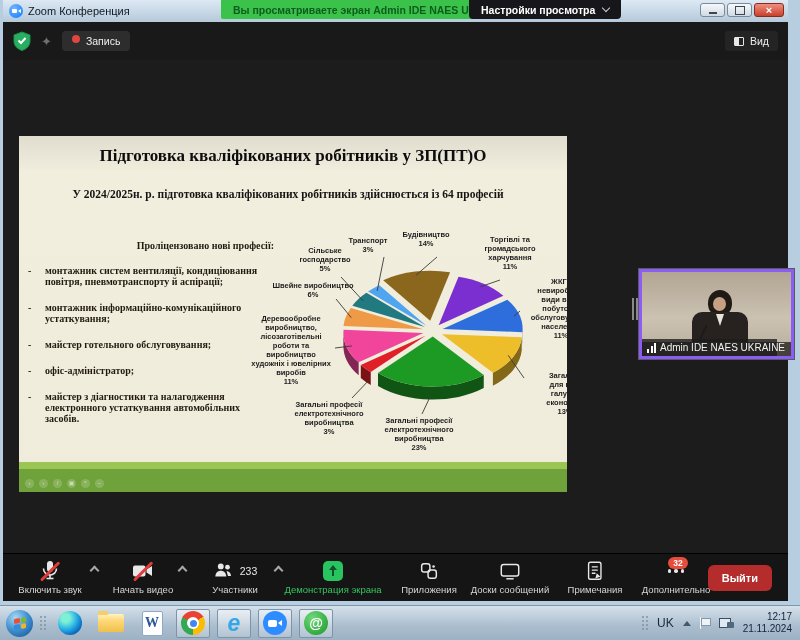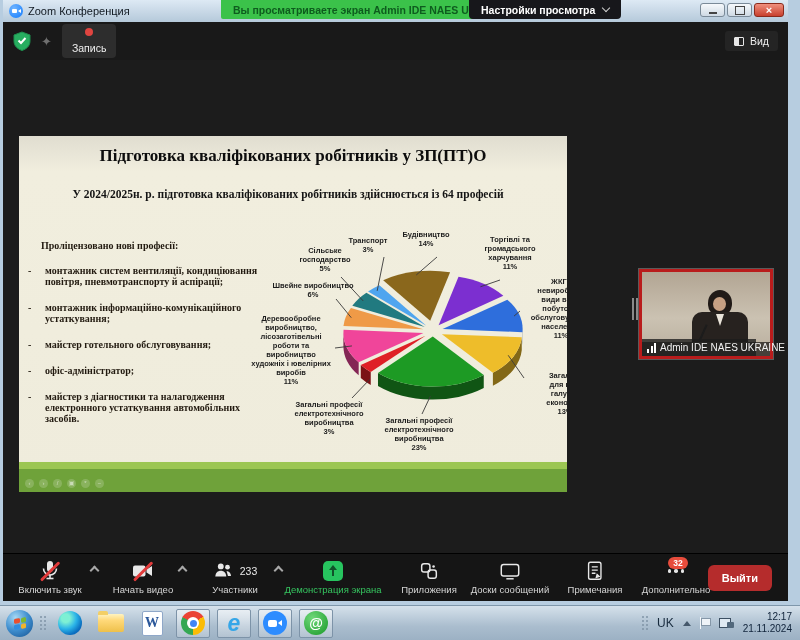--- a/index.html
+++ b/index.html
@@ -18,45 +18,45 @@
   .view-settings .caret{width:6px;height:6px;border-right:1.5px solid #cfcfcf;border-bottom:1.5px solid #cfcfcf;transform:rotate(45deg);margin-top:-3px;}
   .win-controls{position:absolute;right:4px;top:3px;display:flex;gap:2px;}
   .win-btn{width:25px;height:14px;border:1px solid #7a8a98;border-radius:3px;background:linear-gradient(#f6f9fc,#cfdae4);display:flex;align-items:center;justify-content:center;font-size:10px;color:#333;line-height:1;}
   .win-btn.min::before{content:"";width:8px;height:2px;background:#444;margin-top:6px;}
   .win-btn.max::before{content:"";width:8px;height:7px;border:1.5px solid #444;}
   .win-btn.close{width:30px;background:linear-gradient(#f0907e,#c8402e);border-color:#8a2a1c;color:#fff;font-weight:bold;font-size:11px;}
 
   .meet-toolbar{position:relative;height:38px;background:#191919;display:flex;align-items:center;padding:0 10px;gap:10px;}
   .shield-ic{width:18px;height:20px;}
   .sparkle{color:#6f6f6f;font-size:13px;}
-  .record-pill{display:flex;align-items:center;gap:6px;background:#2d2d2d;border-radius:4px;padding:4px 10px;color:#eee;font-size:10.5px;flex-direction:column;}
+  .record-pill{display:flex;gap:6px;background:#2d2d2d;border-radius:4px;padding:4px 10px;color:#eee;font-size:10.5px;}
   .rec-dot{width:8px;height:8px;border-radius:50%;background:#e04540;}
   .view-btn{margin-left:auto;display:flex;align-items:center;gap:6px;background:#242424;border-radius:3px;padding:4px 9px;color:#eee;font-size:10.5px;}
   .view-ic{width:10px;height:9px;border:1.5px solid #e8e8e8;border-radius:1px;position:relative;}
   .view-ic::before{content:"";position:absolute;left:0;top:0;bottom:0;width:4px;background:#e8e8e8;}
 
   
   .main{position:relative;height:493px;background:#1c1c1c;}
   .slide{position:absolute;left:16px;top:76px;width:548px;height:356px;background:linear-gradient(#e0ddd0,#f1eede 10%,#efecdc);overflow:hidden;}
   .slide-title{position:absolute;top:10px;left:0;right:0;text-align:center;font-family:"Liberation Serif",serif;font-weight:bold;font-size:17px;color:#0d0d0d;}
   .slide-subtitle{position:absolute;top:52px;left:0;right:10px;text-align:center;font-family:"Liberation Serif",serif;font-weight:bold;font-size:11.5px;color:#141414;}
   .bullets{position:absolute;left:9px;top:104px;width:246px;font-family:"Liberation Serif",serif;font-weight:bold;font-size:10px;line-height:11px;color:#221a10;}
-  .b-head{margin-left:13px;margin-bottom:14px;}
+  .b-head{margin-left:13px;margin-bottom:14px;text-align:right;}
   .b-item{display:flex;margin-bottom:15px;}
   .b-item .dash{width:17px;flex:0 0 auto;}
   .pie-wrap{position:absolute;inset:0;pointer-events:none;}
   .pie-wrap svg{position:absolute;left:0;top:0;}
   .pie-label{position:absolute;transform:translateX(-50%);white-space:pre-line;text-align:center;font-size:7.5px;font-weight:bold;line-height:1.2;color:#1c1c1c;}
   .slide-footer{position:absolute;left:0;right:0;bottom:0;height:30px;background:#6fa23a;border-top:7px solid #9cc653;}
   .pres-tools{position:absolute;left:6px;bottom:4px;display:flex;gap:5px;}
   .pres-tools span{width:9px;height:9px;border-radius:50%;background:rgba(255,255,255,.18);color:rgba(255,255,255,.55);font-size:6px;line-height:9px;text-align:center;}
 
   .panel-grip{position:absolute;left:629px;top:238px;display:flex;gap:2px;}
   .panel-grip i{width:2px;height:22px;background:#8a8a8a;}
-  .video-thumb{position:absolute;left:635px;top:208px;width:136px;height:92px;background:#b91c1c;border:1px solid #5a5a5a;}
+  .video-thumb{position:absolute;left:635px;top:208px;width:157px;height:92px;background:#8b5cf6;border:1px solid #5a5a5a;}
   .scene{position:absolute;inset:3px;background:linear-gradient(#b2a593,#cbc2b2 55%,#b8ad9c);overflow:hidden;}
   .desk{position:absolute;left:0;right:0;bottom:0;height:14px;background:#45403a;}
   .hair{position:absolute;left:66px;top:18px;width:24px;height:26px;border-radius:50% 50% 46% 46%;background:#201a17;}
   .face{position:absolute;left:71px;top:25px;width:13px;height:14px;border-radius:50%;background:#c7a083;}
   .body-suit{position:absolute;left:50px;top:40px;width:56px;height:34px;border-radius:10px 10px 0 0;background:#27221f;}
   .shirt{position:absolute;left:74px;top:42px;width:8px;height:12px;background:#e9e4da;clip-path:polygon(0 0,100% 0,50% 100%);}
   .mic-boom{position:absolute;left:60px;top:52px;width:2px;height:18px;background:#1c1c1c;transform:rotate(24deg);}
   .name-tag{position:absolute;left:3px;bottom:3px;right:17px;height:17px;background:rgba(28,28,28,.78);display:flex;align-items:center;gap:4px;padding:0 5px;color:#f2f2f2;font-size:10px;white-space:nowrap;}
   .audio-bars{display:flex;align-items:flex-end;gap:1.5px;height:10px;}
   .audio-bars i{width:2px;background:#fff;}

